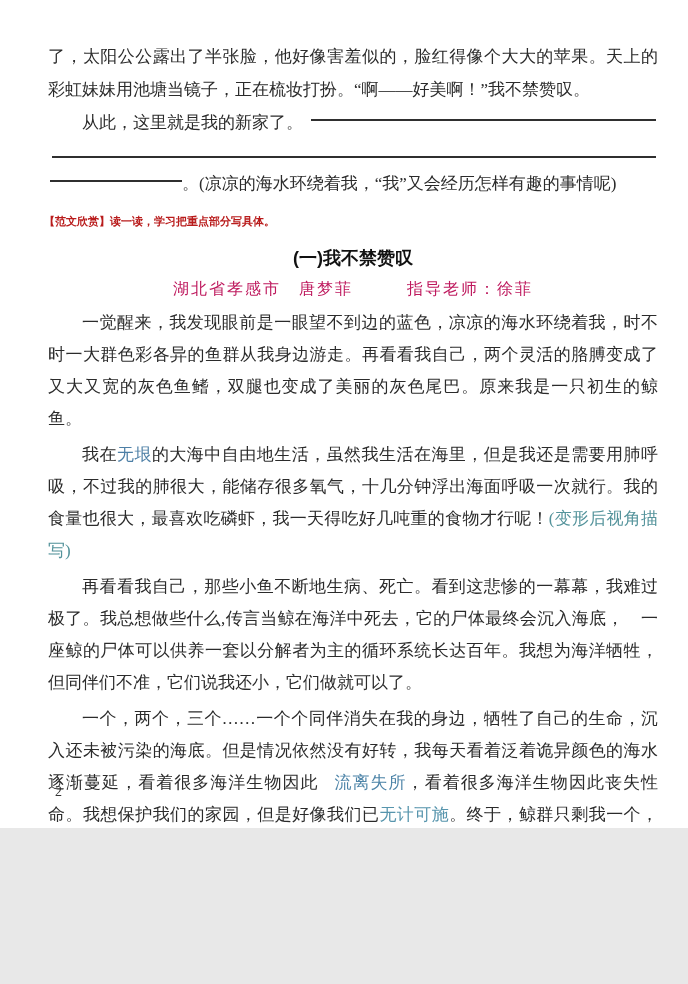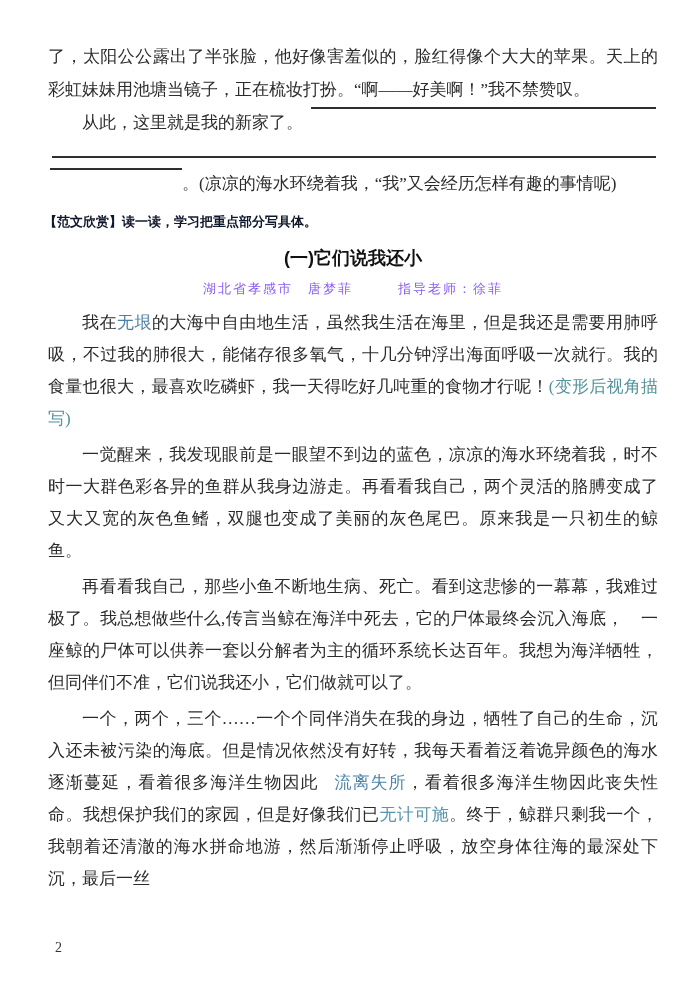--- a/index.html
+++ b/index.html
@@ -1,35 +1,35 @@
 <!DOCTYPE html>
 <html lang="zh"><head>
 <meta charset="utf-8">
 <style>
   html, body { margin: 0; padding: 0; background: #e8e8e8; }
   .page {
     position: relative;
     width: 688px;
-    height: 984px;
+    height: 828px;
     margin: 0 auto;
     background: #ffffff;
     box-sizing: border-box;
     padding: 40px 30px 0 48px;
     font-family: "Liberation Serif", "DejaVu Serif", serif;
     color: #2b2b2b;
     overflow: hidden;
   }
   .body-text {
     font-size: 17px;
     line-height: 33px;
     text-align: justify;
     margin: 0;
   }
   .indent { text-indent: 2em; }
-  .flex-row { display: flex; align-items: flex-start; }
+  .flex-row { display: flex; align-items: center; }
   .fill-underline {
     flex: 1;
     border-bottom: 2px solid #2f2f2f;
     margin: 0 2px 7px 8px;
     height: 1px;
   }
   .blank-line-full {
     border-bottom: 2px solid #2f2f2f;
     height: 1px;
     margin: 16px 2px 0 4px;
@@ -42,41 +42,41 @@
   }
   .prompt-row { margin-top: 9px; }
   .prompt-text {
     font-size: 17px;
     line-height: 33px;
     white-space: nowrap;
   }
   .section-heading {
     font-family: "Liberation Sans", "DejaVu Sans", sans-serif;
     font-weight: bold;
-    font-size: 13px;
+    font-size: 11px;
     line-height: 33px;
-    color: #0f172a;
+    color: #b91c1c;
     margin-top: 5px;
     margin-left: -4px;
   }
   .essay-title {
     font-family: "Liberation Sans", "DejaVu Sans", sans-serif;
     font-weight: bold;
     font-size: 18px;
     line-height: 32px;
     color: #111111;
     text-align: center;
     margin-top: 4px;
   }
   .essay-byline {
-    font-size: 13px;
+    font-size: 16px;
     line-height: 30px;
     text-align: center;
     letter-spacing: 2px;
-    color: #8b5cf6;
+    color: #be185d;
   }
   .essay { margin-top: 3px; }
   .essay p {
     font-size: 17px;
     line-height: 32px;
     text-align: justify;
     text-indent: 2em;
     margin: 0 0 4px 0;
   }
   .page-number {
@@ -102,26 +102,26 @@
   <div class="blank-line-full"></div>
 
   <div class="flex-row prompt-row">
     <span class="short-underline"></span>
     <span class="prompt-text">。(凉凉的海水环绕着我，“我”又会经历怎样有趣的事情呢)</span>
   </div>
 
 
   <div class="section-heading">【范文欣赏】读一读，学习把重点部分写具体。</div>
 
-  <div class="essay-title">(一)它们说我还小</div>
+  <div class="essay-title">(一)我不禁赞叹</div>
 
   <div class="essay-byline">湖北省孝感市　唐梦菲　　　指导老师：徐菲</div>
 
   <div class="essay">
+    <p><span>一觉醒来，我发现眼前是一眼望不到边的蓝色，凉凉的海水环绕着我，时不时一大群色彩各异的鱼群从我身边游走。再看看我自己，两个灵活的胳膊变成了又大又宽的灰色鱼鳍，双腿也变成了美丽的灰色尾巴。原来我是一只初生的鲸鱼。</span></p>
     <p><span>我在</span><span style="color: rgb(77, 127, 166);">无垠</span><span>的大海中自由地生活，虽然我生活在海里，但是我还是需要用肺呼吸，不过我的肺很大，能储存很多氧气，十几分钟浮出海面呼吸一次就行。我的食量也很大，最喜欢吃磷虾，我一天得吃好几吨重的食物才行呢！</span><span style="color: rgb(84, 147, 155);">(变形后视角描写)</span></p>
-    <p><span>一觉醒来，我发现眼前是一眼望不到边的蓝色，凉凉的海水环绕着我，时不时一大群色彩各异的鱼群从我身边游走。再看看我自己，两个灵活的胳膊变成了又大又宽的灰色鱼鳍，双腿也变成了美丽的灰色尾巴。原来我是一只初生的鲸鱼。</span></p>
     <p><span>再看看我自己，那些小鱼不断地生病、死亡。看到这悲惨的一幕幕，我难过极了。我总想做些什么,传言当鲸在海洋中死去，它的尸体最终会沉入海底，　一座鲸的尸体可以供养一套以分解者为主的循环系统长达百年。我想为海洋牺牲，但同伴们不准，它们说我还小，它们做就可以了。</span></p>
     <p><span>一个，两个，三个……一个个同伴消失在我的身边，牺牲了自己的生命，沉入还未被污染的海底。但是情况依然没有好转，我每天看着泛着诡异颜色的海水逐渐蔓延，看着很多海洋生物因此</span><span style="color: rgb(77, 132, 168); margin-left: 16px;">流离失所</span><span>，看着很多海洋生物因此丧失性命。我想保护我们的家园，但是好像我们已</span><span style="color: rgb(87, 149, 173);">无计可施</span><span>。终于，鲸群只剩我一个，我朝着还清澈的海水拼命地游，然后渐渐停止呼吸，放空身体往海的最深处下沉，最后一丝</span></p>
   </div>
 
   <div class="page-number">2</div>
 
 </div>
 
 </body></html>

